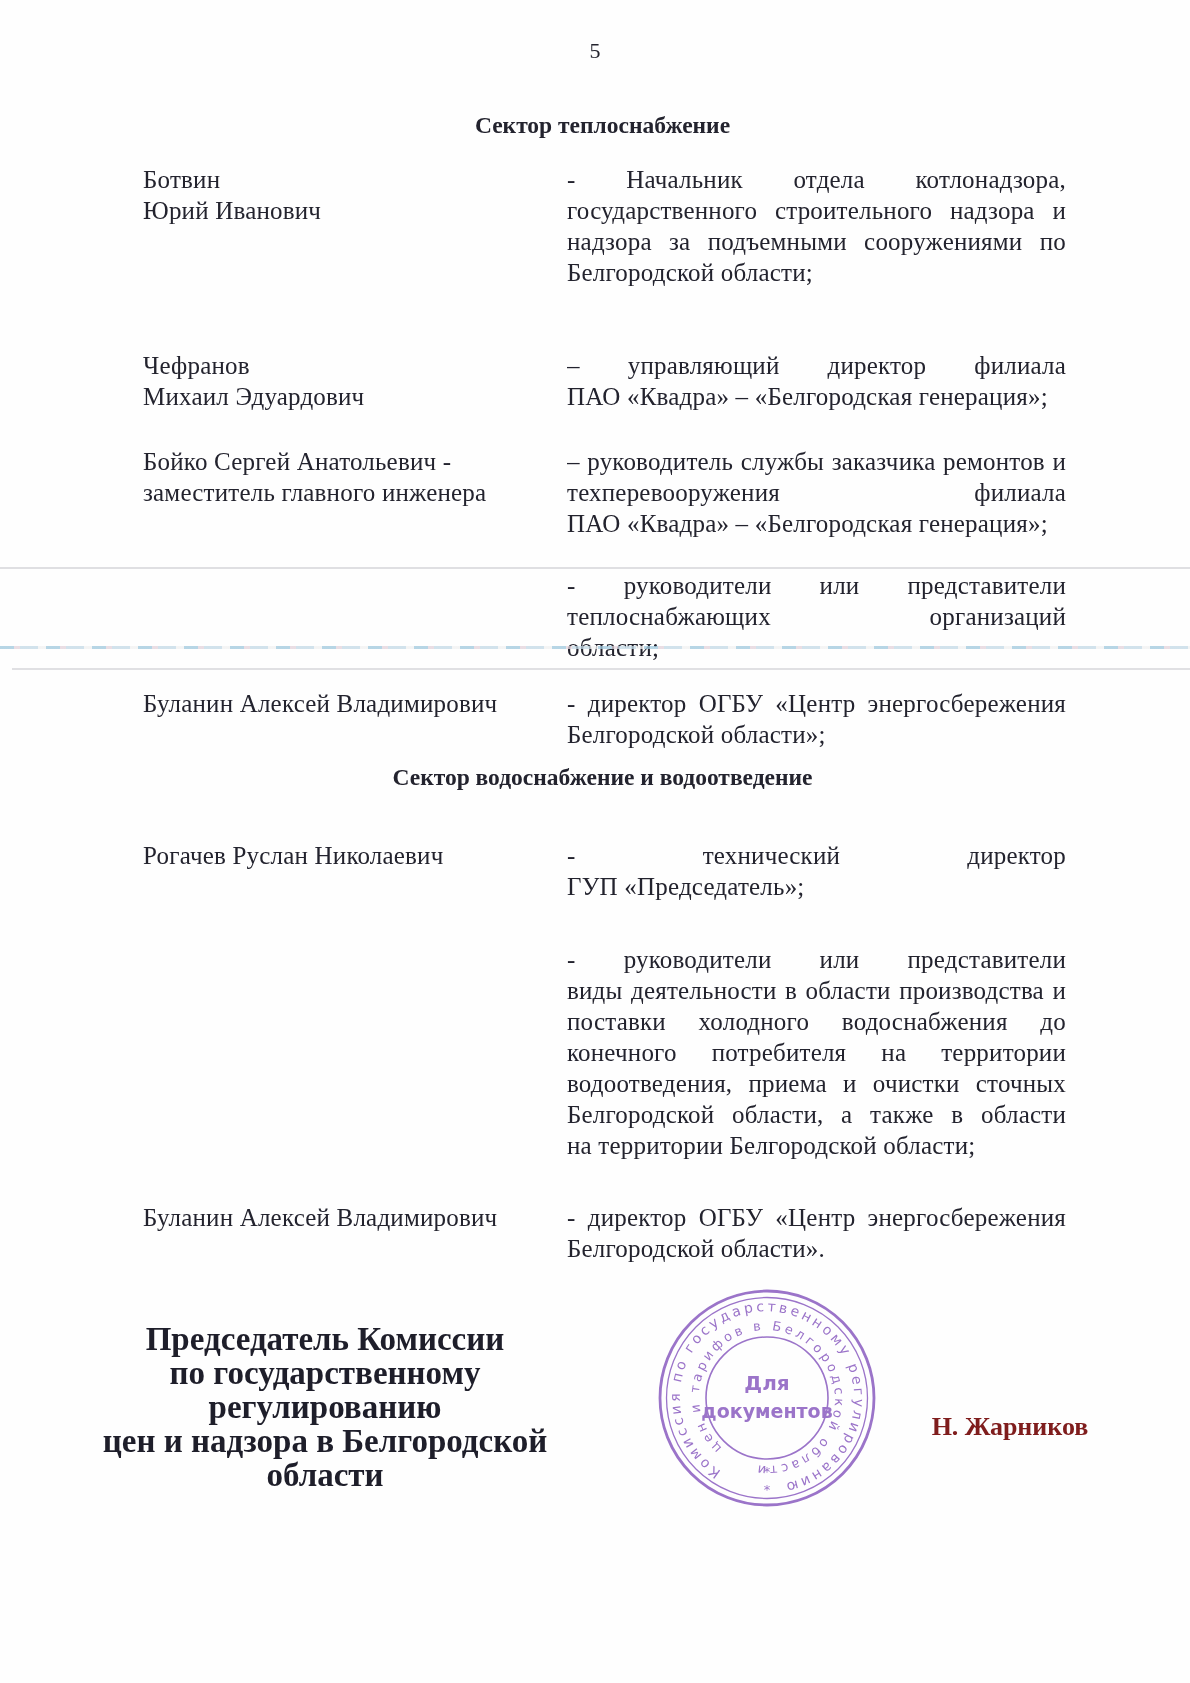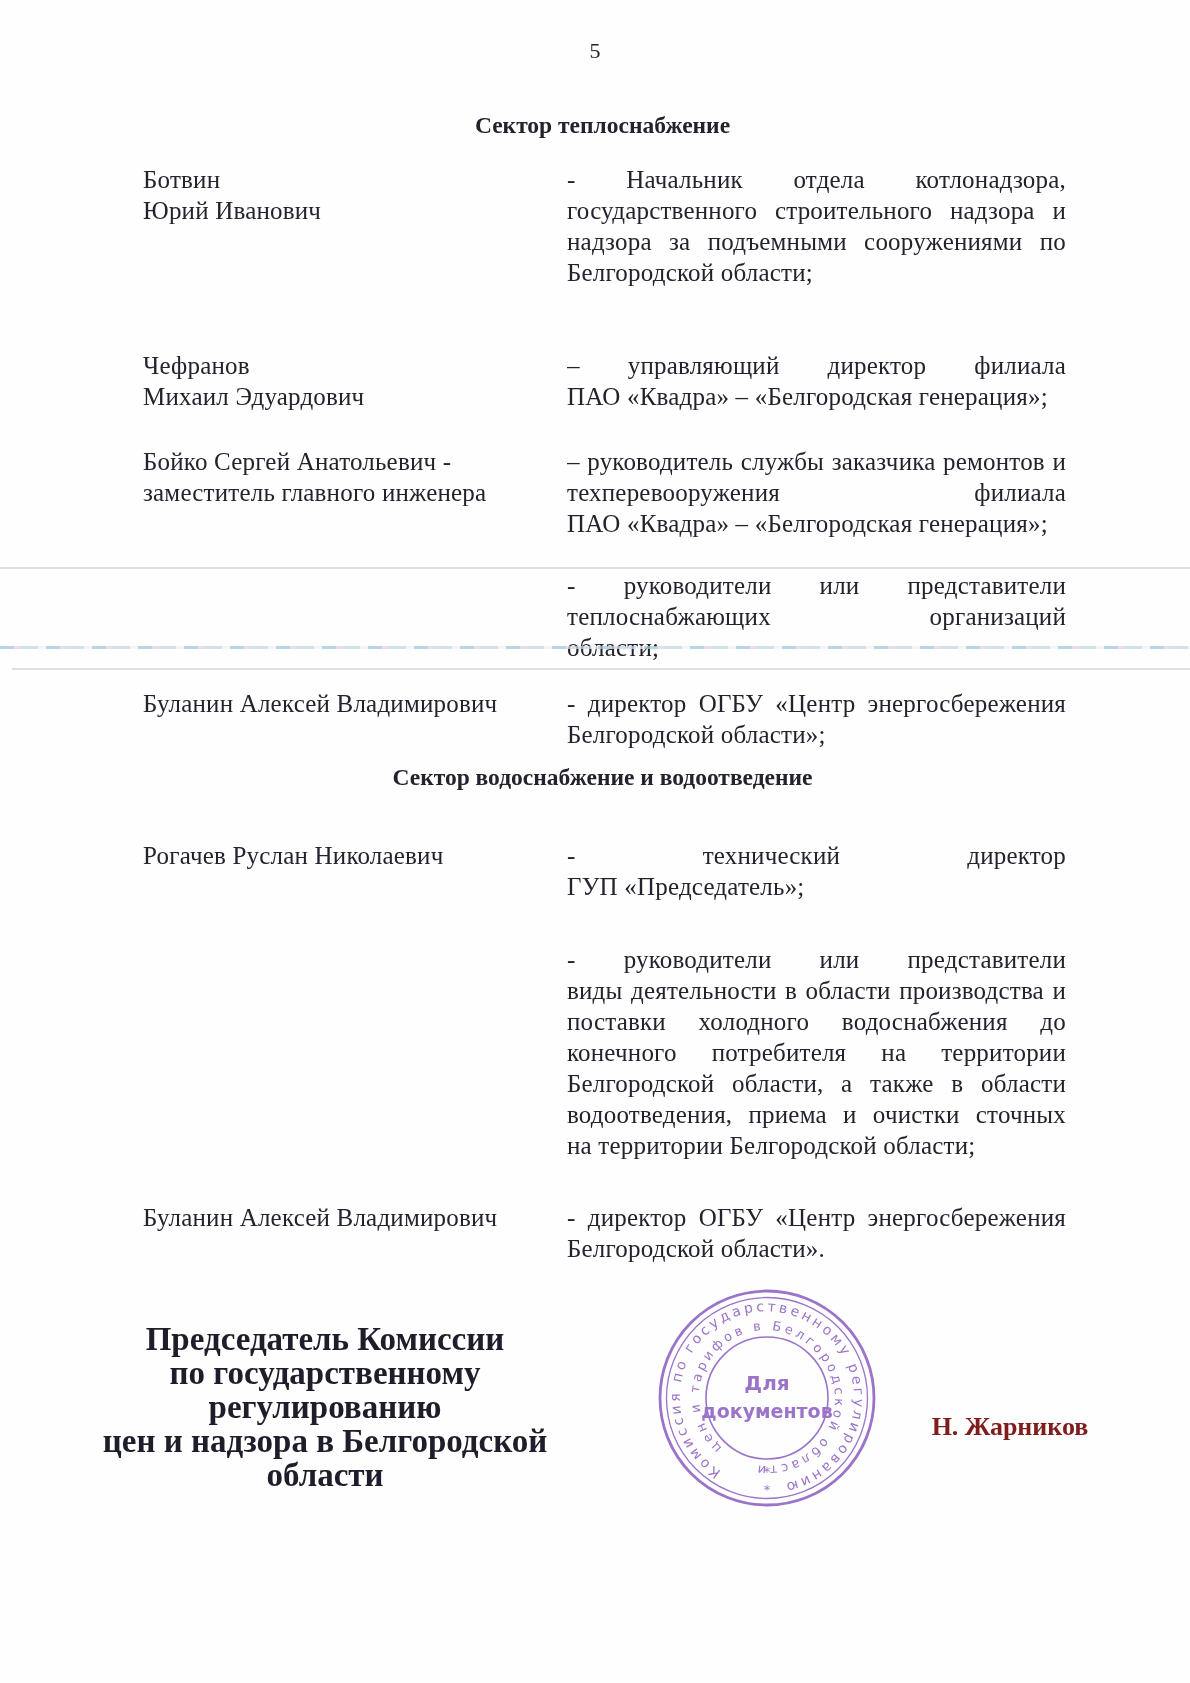--- a/index.html
+++ b/index.html
@@ -116,22 +116,22 @@
       <div class="ln">ГУП «Председатель»;</div>
     </div>
   </div>
 
   <div class="row" style="top:944px">
     <div class="col-pos">
       <div class="ln j">- руководители или представители</div>
       <div class="ln j">виды деятельности в области производства и</div>
       <div class="ln j">поставки холодного водоснабжения до</div>
       <div class="ln j">конечного потребителя на территории</div>
+      <div class="ln j">водоотведения, приема и очистки сточных вод</div>
       <div class="ln j">Белгородской области, а также в области</div>
-      <div class="ln j">водоотведения, приема и очистки сточных вод</div>
       <div class="ln">на территории Белгородской области;</div>
     </div>
   </div>
 
   <div class="row" style="top:1202px">
     <div class="col-name">
       <div class="ln">Буланин Алексей Владимирович</div>
     </div>
     <div class="col-pos">
       <div class="ln j">- директор ОГБУ «Центр энергосбережения</div>

